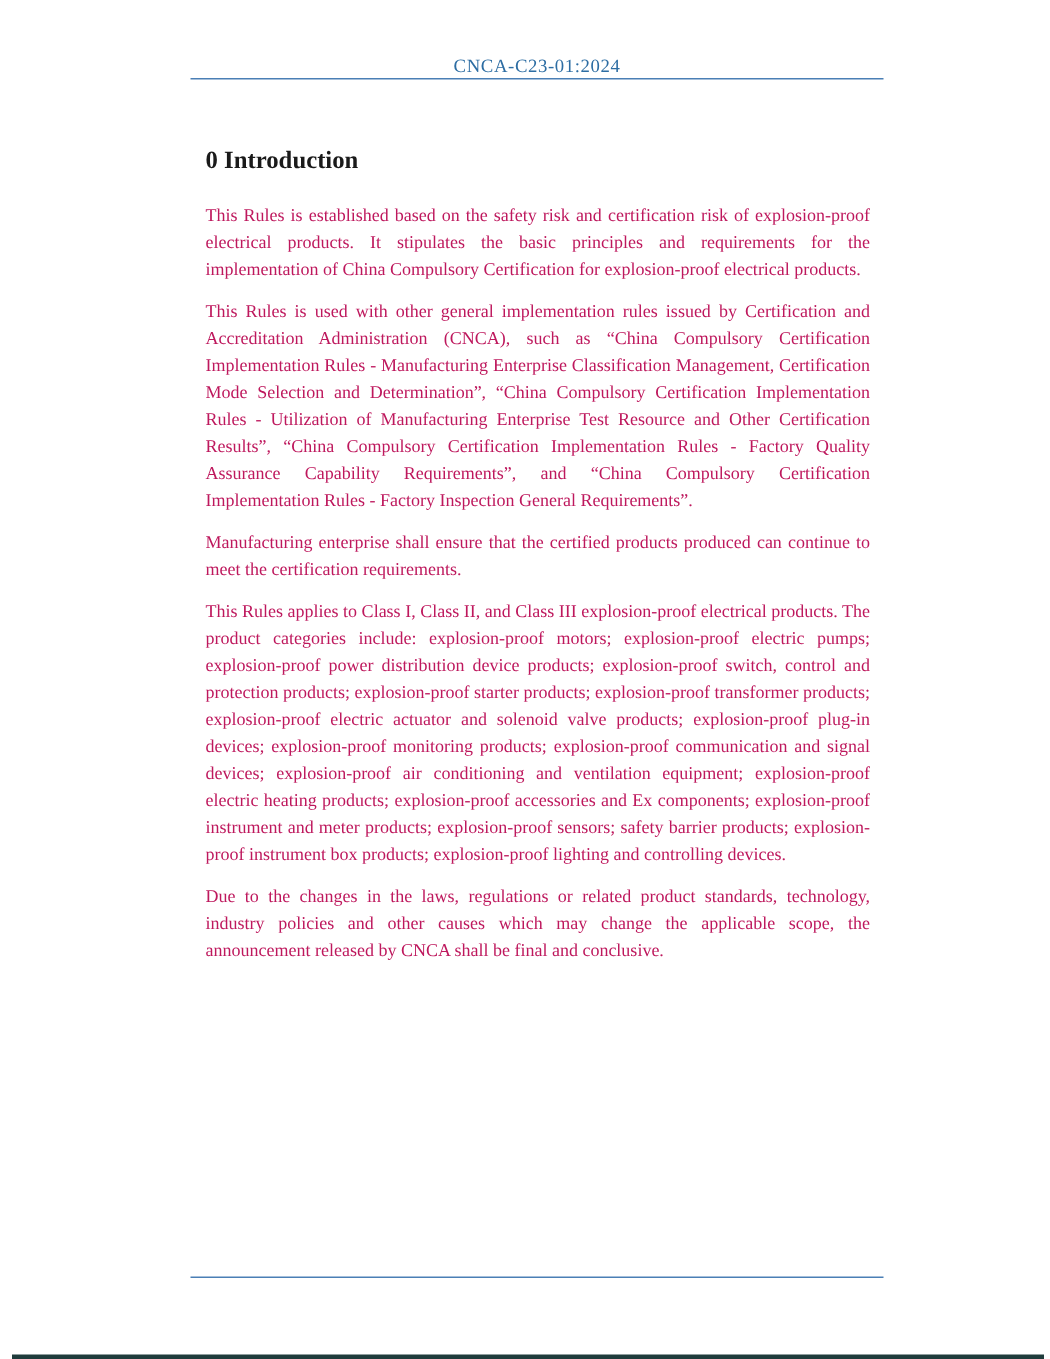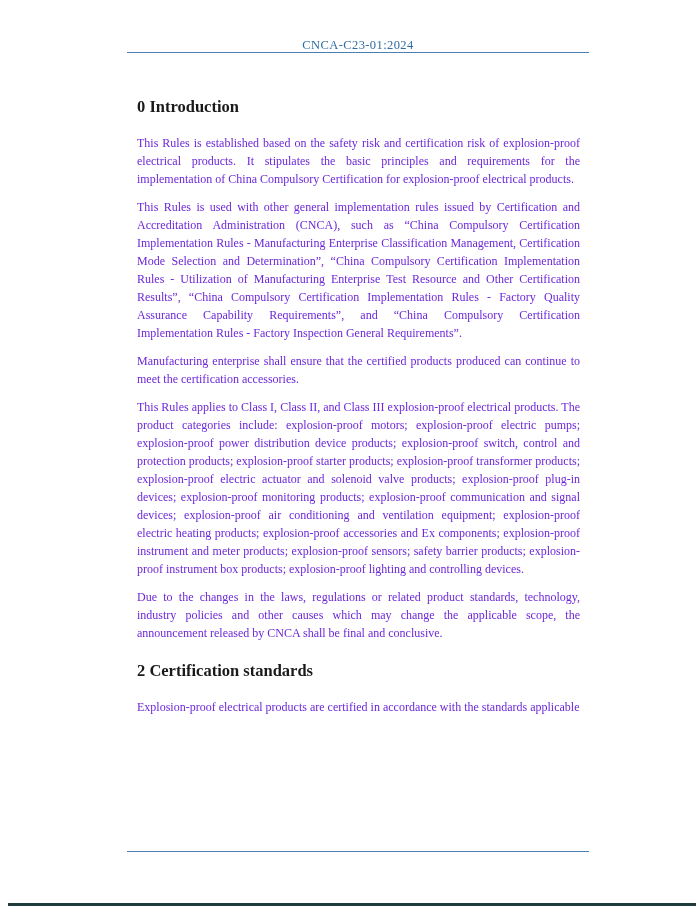--- a/index.html
+++ b/index.html
@@ -45,21 +45,21 @@
     font-weight: bold;
     color: #1a1a1a;
     line-height: 22px;
     margin: 18px 0 16px 0;
   }
   .section:first-child .section-heading { margin-top: 0; }
   .content p {
     font-size: 12px;
     line-height: 18px;
     text-align: justify;
-    color: #6d28d9;
+    color: #be185d;
     margin: 0 0 10px 0;
   }
   .footer-rule {
     position: absolute;
     top: 843px;
     left: 119px;
     width: 462px;
     height: 1px;
     background: #4a7fb5;
   }
@@ -99,32 +99,28 @@
     <span class="doc-code">CNCA-C23-01:2024</span>
   </div>
   <div class="header-rule"></div>
 
   <div class="content">
 
     <div class="section">
       <div class="section-heading">0 Introduction</div>
       <p>This Rules is established based on the safety risk and certification risk of explosion-proof electrical products. It stipulates the basic principles and requirements for the implementation of China Compulsory Certification for explosion-proof electrical products.</p>
       <p>This Rules is used with other general implementation rules issued by Certification and Accreditation Administration (CNCA), such as “China Compulsory Certification Implementation Rules - Manufacturing Enterprise Classification Management, Certification Mode Selection and Determination”, “China Compulsory Certification Implementation Rules - Utilization of Manufacturing Enterprise Test Resource and Other Certification Results”, “China Compulsory Certification Implementation Rules - Factory Quality Assurance Capability Requirements”, and “China Compulsory Certification Implementation Rules - Factory Inspection General Requirements”.</p>
-      <p>Manufacturing enterprise shall ensure that the certified products produced can continue to meet the certification accessories.</p>
+      <p>Manufacturing enterprise shall ensure that the certified products produced can continue to meet the certification requirements.</p>
     </div>
 
     <div class="section">
       <p>This Rules applies to Class I, Class II, and Class III explosion-proof electrical products. The product categories include: explosion-proof motors; explosion-proof electric pumps; explosion-proof power distribution device products; explosion-proof switch, control and protection products; explosion-proof starter products; explosion-proof transformer products; explosion-proof electric actuator and solenoid valve products; explosion-proof plug-in devices; explosion-proof monitoring products; explosion-proof communication and signal devices; explosion-proof air conditioning and ventilation equipment; explosion-proof electric heating products; explosion-proof accessories and Ex components; explosion-proof instrument and meter products; explosion-proof sensors; safety barrier products; explosion-proof instrument box products; explosion-proof lighting and controlling devices.</p>
       <p>Due to the changes in the laws, regulations or related product standards, technology, industry policies and other causes which may change the applicable scope, the announcement released by CNCA shall be final and conclusive.</p>
     </div>
 
-    <div class="section">
-      <div class="section-heading">2 Certification standards</div>
-      <p>Explosion-proof electrical products are certified in accordance with the standards applicable</p>
-    </div>
 
   </div>
 
   <div class="footer-rule"></div>
 
 
   <div class="bottom-bar"></div>
 
 </div>
 

